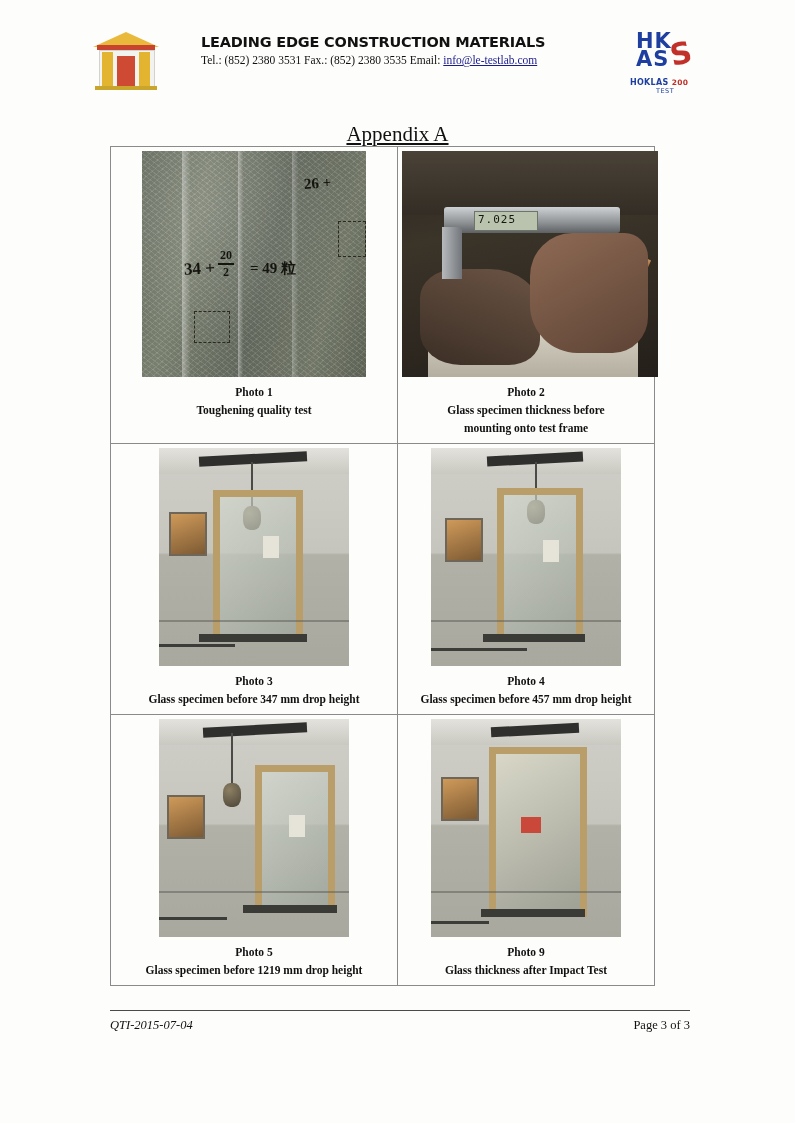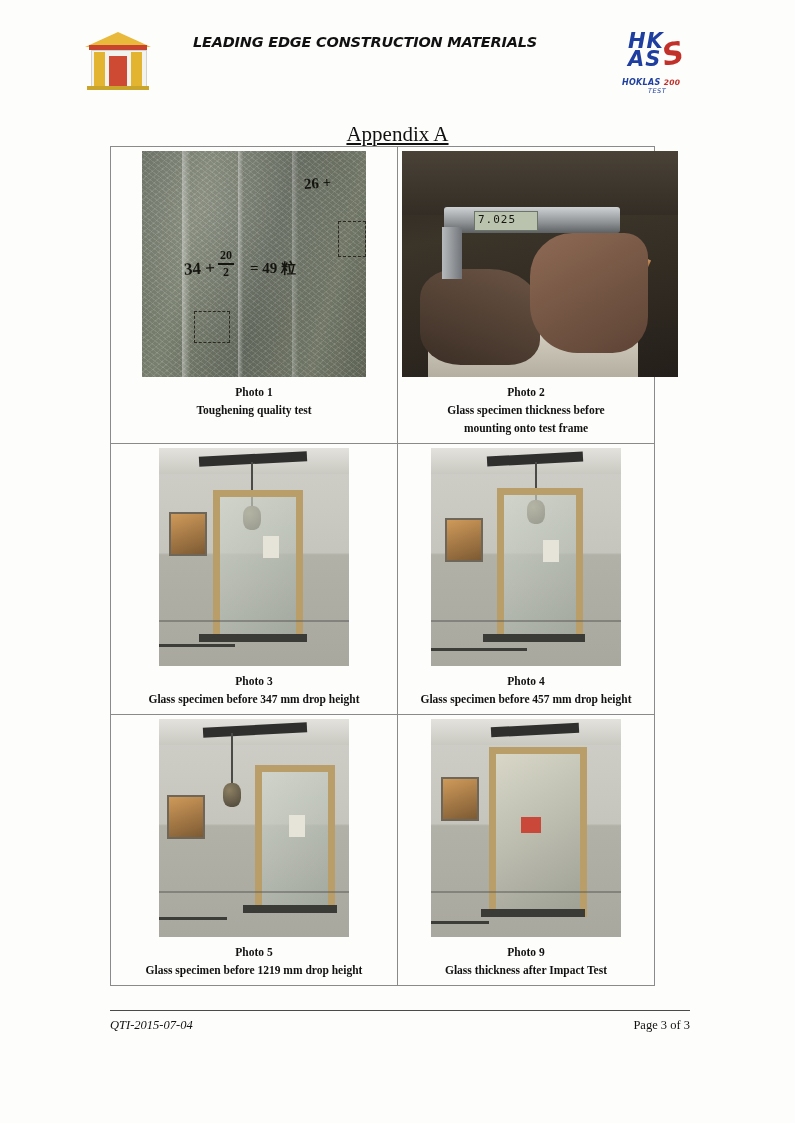--- a/index.html
+++ b/index.html
@@ -19,25 +19,24 @@
     position: absolute;
     left: 0; top: 0;
     width: 795px;
     height: 1123px;
     background: #fdfdfb;
   }
 
   
   .header {
     position: absolute;
-    left: 77px;
+    left: 85px;
     top: 28px;
     width: 620px;
     height: 80px;
-    font-style: italic;
   }
   .logo-left {
     position: absolute;
     left: 8px;
     top: 4px;
     width: 66px;
     height: 56px;
   }
   .logo-roof {
     position: absolute;
@@ -255,21 +254,20 @@
   .ph1 .box {
     position: absolute; border: 1px dashed #2a2a22;
   }
   .ph1 .b1 { left: 196px; top: 70px; width: 26px; height: 34px; }
   .ph1 .b2 { left: 52px; top: 160px; width: 34px; height: 30px; }
 
   
   .ph2 {
     width: 256px; height: 226px;
     background: linear-gradient(170deg, #2b2620 0%, #3b3429 35%, #241f1a 100%);
-    padding-left: 20px;
   }
   .ph2 .wall {
     position: absolute; left: 0; right: 0; top: 0; height: 64px;
     background: linear-gradient(to bottom, #4a4237, #332d25);
   }
   .ph2 .cal-body {
     position: absolute; left: 42px; top: 56px; width: 176px; height: 26px;
     background: linear-gradient(to bottom, #cfd2d4, #8e9295 60%, #5d6164);
     border-radius: 3px;
   }
@@ -397,20 +395,23 @@
       <div class="logo-roof2"></div>
       <div class="logo-body"></div>
       <div class="logo-pillarL"></div>
       <div class="logo-pillarR"></div>
       <div class="logo-door"></div>
       <div class="logo-base"></div>
     </div>
 
     <div class="company-block">
       <div class="company-name">LEADING EDGE CONSTRUCTION MATERIALS</div>
+      <div class="company-addr">
+        <span>Tel.: (852) 2380 3531   Fax.: (852) 2380 3535   Email: </span><span class="email">info@le-testlab.com</span>
+      </div>
     </div>
 
     <div class="logo-right">
       <div class="hk-letters">HK</div>
       <div class="hk-letters" style="top:20px;">AS</div>
       <div class="hk-red">S</div>
       <div class="hoklas-bar">
         <span>HOKLAS</span>
         <span class="hoklas-num">200</span>
       </div>

